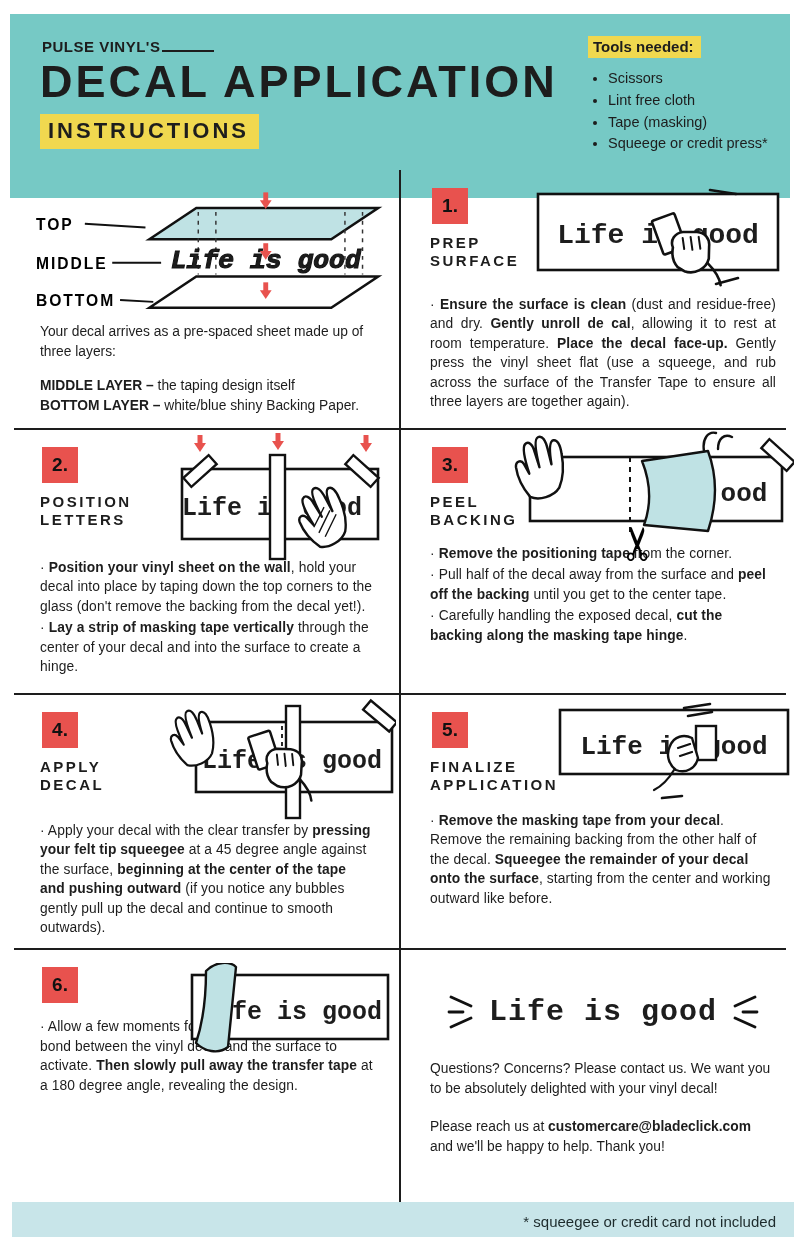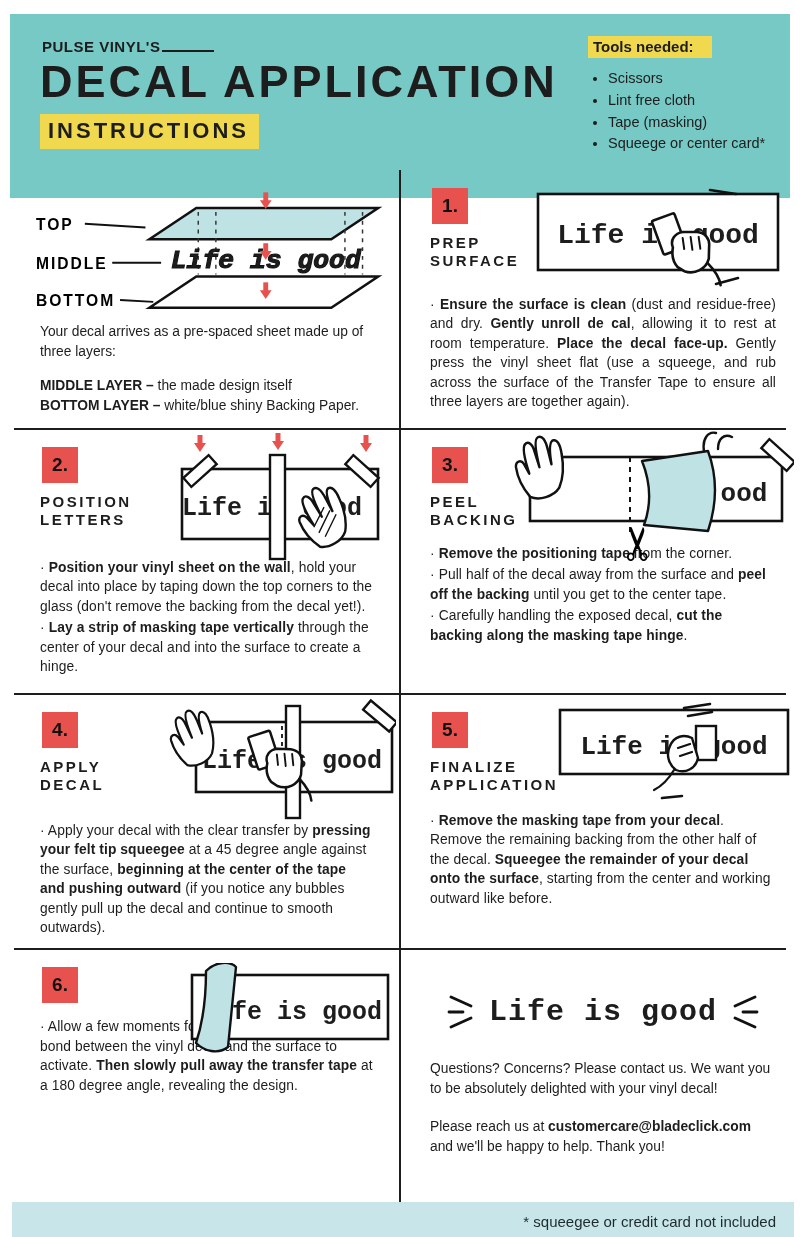--- a/index.html
+++ b/index.html
@@ -7,21 +7,21 @@
         font-family:"Liberation Sans",sans-serif;color:#1d1d1d;}
 
   
   .header{position:absolute;left:10px;top:14px;right:10px;height:184px;background:#76c9c5;}
   .brand{position:absolute;left:32px;top:24px;font-size:15px;font-weight:bold;letter-spacing:.5px;}
   .brand-underline{display:inline-block;width:52px;border-bottom:2px solid #1d1d1d;margin-left:2px;vertical-align:baseline;}
   .big-title{position:absolute;left:30px;top:42px;font-size:45px;font-weight:bold;letter-spacing:3px;}
   .subtitle{position:absolute;left:30px;top:100px;background:#f0d84f;padding:4px 10px 5px 8px;
             font-size:22px;font-weight:bold;letter-spacing:3px;}
   .tools{position:absolute;left:578px;top:22px;width:205px;}
-  .tools-label{display:inline-block;background:#f0d84f;padding:2px 18px 3px 5px;font-size:15px;font-weight:bold;}
+  .tools-label{display:inline-block;background:#f0d84f;padding:2px 7px 3px 5px;font-size:15px;font-weight:bold;}
   .tools ul{margin:10px 0 0 0;padding-left:20px;font-size:14.5px;line-height:1.5;}
   .tools li{padding-left:0px;}
 
   
   .grid{position:absolute;left:0;top:170px;width:800px;}
   .row{display:flex;}
   .cell{position:relative;box-sizing:border-box;overflow:hidden;}
   .cell.L{width:400px;padding:12px 26px 0 40px;}
   .cell.R{width:400px;padding:12px 24px 0 30px;}
   .r1{height:259px;} .r2{height:265px;} .r3{height:255px;} .r4{height:253px;}
@@ -91,21 +91,21 @@
   <div class="header">
     <div class="brand"><span>PULSE VINYL'S</span><span class="brand-underline"></span></div>
     <div class="big-title">DECAL APPLICATION</div>
     <div class="subtitle">INSTRUCTIONS</div>
     <div class="tools">
       <span class="tools-label">Tools needed:</span>
       <ul>
         <li>Scissors</li>
         <li>Lint free cloth</li>
         <li>Tape (masking)</li>
-        <li>Squeege or center card*</li>
+        <li>Squeege or credit press*</li>
       </ul>
     </div>
   </div>
 
   <div class="divider-v"></div>
   <div class="divider-h dh1"></div>
   <div class="divider-h dh2"></div>
   <div class="divider-h dh3"></div>
 
   <div class="grid">
@@ -123,21 +123,21 @@
           <text x="2" y="38" font-size="16" font-weight="bold" letter-spacing="2">TOP</text>
           <path d="M52,32 L114,36" stroke="#111" stroke-width="2"></path>
           <text x="2" y="78" font-size="16" font-weight="bold" letter-spacing="2">MIDDLE</text>
           <path d="M80,72 L130,72" stroke="#111" stroke-width="2"></path>
           <text x="2" y="116" font-size="16" font-weight="bold" letter-spacing="2">BOTTOM</text>
           <path d="M88,110 L122,112" stroke="#111" stroke-width="2"></path>
         </svg>
         <div class="intro-body">
           <p class="p1">Your decal arrives as a pre-spaced sheet made up of three layers:</p>
           <div class="layers">
-            <div><b>MIDDLE LAYER – </b><span>the made design itself</span></div>
+            <div><b>MIDDLE LAYER – </b><span>the taping design itself</span></div>
             <div><b>BOTTOM LAYER – </b><span>white/blue shiny Backing Paper.</span></div>
           </div>
         </div>
       </div>
 
       <div class="cell R">
         <div class="badge">1.</div>
         <div class="step-title">PREP
 SURFACE</div>
         <svg class="art" style="top:18px;right:14px" width="252" height="120" viewBox="0 0 252 120">

